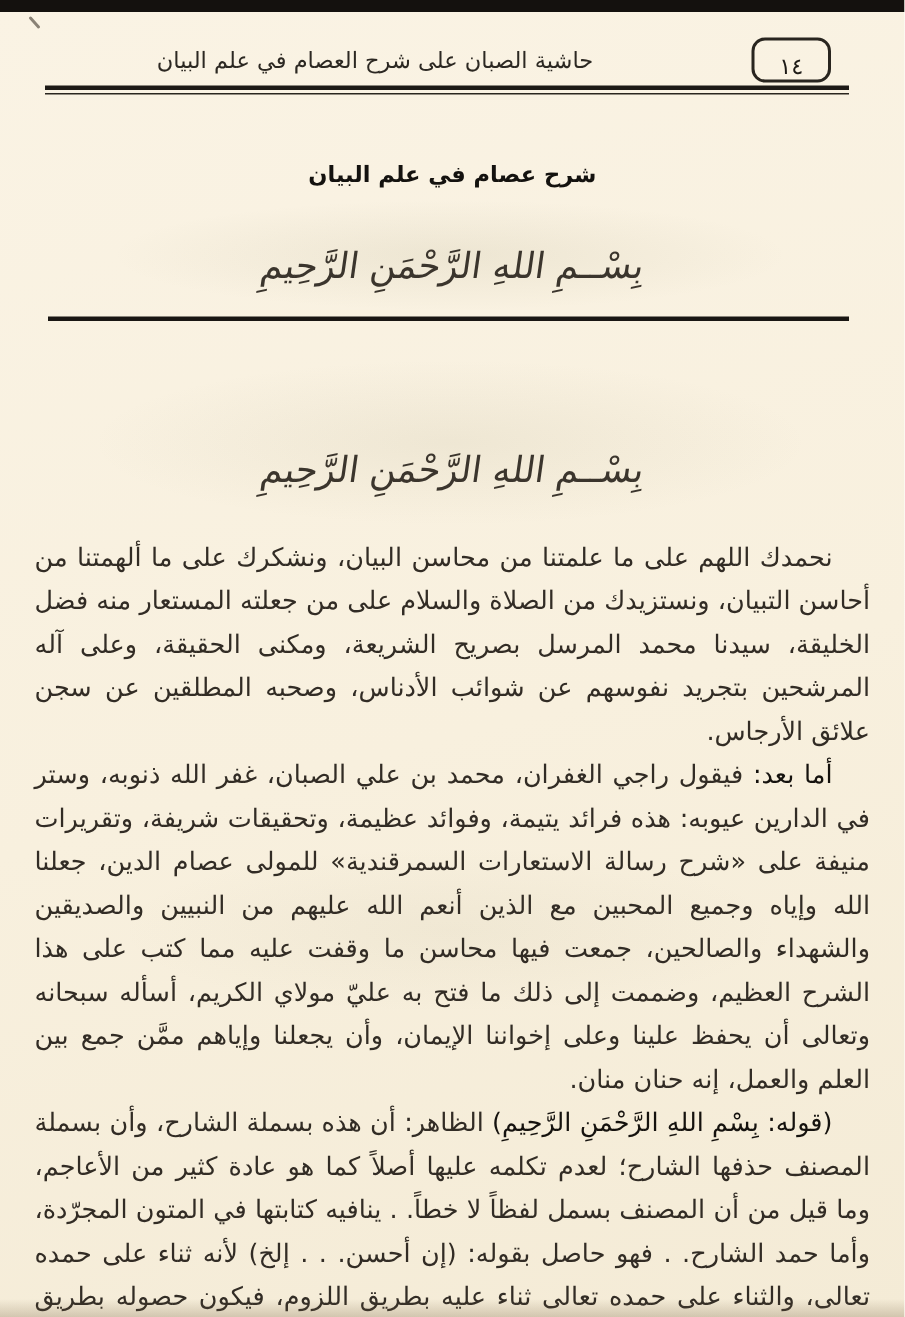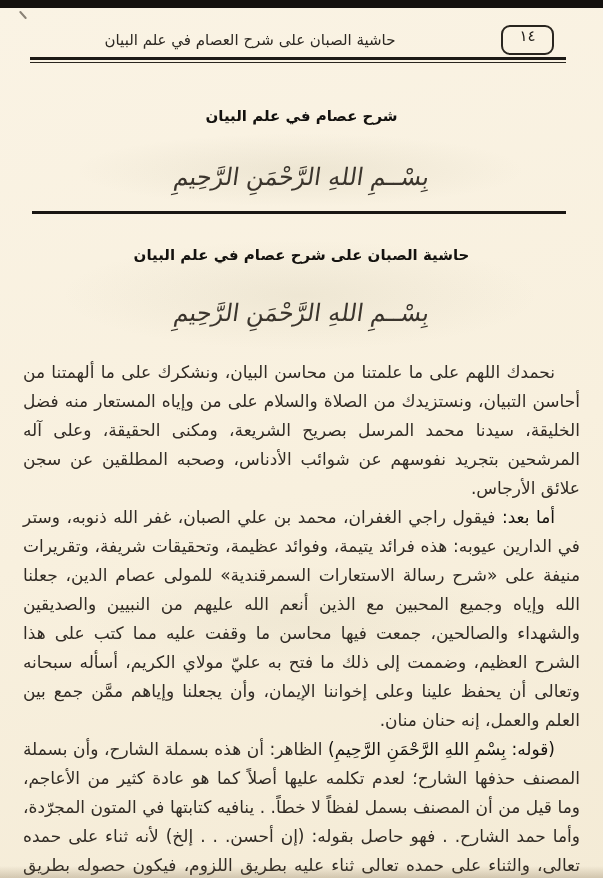--- a/index.html
+++ b/index.html
@@ -36,21 +36,21 @@
     font-size: 15px;
     color: #2c2822;
     direction: rtl;
     white-space: nowrap;
   }
   .page-number-box {
     position: absolute; top: 25px; left: 501px;
     width: 53px; height: 30px;
     border: 2px solid #29251f;
     border-radius: 9px;
-    display: flex; align-items: flex-start; justify-content: center;
+    display: flex; align-items: flex-end; justify-content: center;
     font-size: 15px; color: #1d1a16;
     background: transparent;
   }
   .double-rule { position: absolute; top: 57px; left: 30px; width: 536px; }
   .double-rule .rule-a { height: 2.5px; background: #1d1a16; }
   .double-rule .rule-b { height: 1.2px; background: #2a261f; margin-top: 2px; }
 
   .section-title {
     position: absolute; left: 0; right: 0;
     text-align: center;
@@ -130,26 +130,25 @@
   </div>
 
   <h1 class="section-title title-1">شرح عصام في علم البيان</h1>
 
   <div class="basmala basmala-1">
     <span>بِسْــمِ اللهِ الرَّحْمَنِ الرَّحِيمِ</span>
   </div>
 
   <div class="thick-rule"></div>
 
-  <h2 class="section-title title-2">حاشية الصبان على شرح عصام في علم البيان</h2>
 
   <div class="basmala basmala-2">
     <span>بِسْــمِ اللهِ الرَّحْمَنِ الرَّحِيمِ</span>
   </div>
 
   <main class="body-text">
-    <p><b></b><span>نحمدك اللهم على ما علمتنا من محاسن البيان، ونشكرك على ما ألهمتنا من أحاسن التبيان، ونستزيدك من الصلاة والسلام على من وإياه المستعار منه فضل الخليقة، سيدنا محمد المرسل بصريح الشريعة، ومكنى الحقيقة، وعلى آله المرشحين بتجريد نفوسهم عن شوائب الأدناس، وصحبه المطلقين عن سجن علائق الأرجاس.</span></p>
+    <p><b></b><span>نحمدك اللهم على ما علمتنا من محاسن البيان، ونشكرك على ما ألهمتنا من أحاسن التبيان، ونستزيدك من الصلاة والسلام على من جعلته المستعار منه فضل الخليقة، سيدنا محمد المرسل بصريح الشريعة، ومكنى الحقيقة، وعلى آله المرشحين بتجريد نفوسهم عن شوائب الأدناس، وصحبه المطلقين عن سجن علائق الأرجاس.</span></p>
     <p><b>أما بعد:</b><span> فيقول راجي الغفران، محمد بن علي الصبان، غفر الله ذنوبه، وستر في الدارين عيوبه: هذه فرائد يتيمة، وفوائد عظيمة، وتحقيقات شريفة، وتقريرات منيفة على «شرح رسالة الاستعارات السمرقندية» للمولى عصام الدين، جعلنا الله وإياه وجميع المحبين مع الذين أنعم الله عليهم من النبيين والصديقين والشهداء والصالحين، جمعت فيها محاسن ما وقفت عليه مما كتب على هذا الشرح العظيم، وضممت إلى ذلك ما فتح به عليّ مولاي الكريم، أسأله سبحانه وتعالى أن يحفظ علينا وعلى إخواننا الإيمان، وأن يجعلنا وإياهم ممَّن جمع بين العلم والعمل، إنه حنان منان.</span></p>
     <p><b>(قوله: بِسْمِ اللهِ الرَّحْمَنِ الرَّحِيمِ)</b><span> الظاهر: أن هذه بسملة الشارح، وأن بسملة المصنف حذفها الشارح؛ لعدم تكلمه عليها أصلاً كما هو عادة كثير من الأعاجم، وما قيل من أن المصنف بسمل لفظاً لا خطاً. . ينافيه كتابتها في المتون المجرّدة، وأما حمد الشارح. . فهو حاصل بقوله: (إن أحسن. . . إلخ) لأنه ثناء على حمده تعالى، والثناء على حمده تعالى ثناء عليه بطريق اللزوم، فيكون حصوله بطريق الكناية التي هي أبلغ من الصريح.</span></p>
   </main>
 
   <div class="bottom-shade"></div>
 </div>
 
 </body></html>

